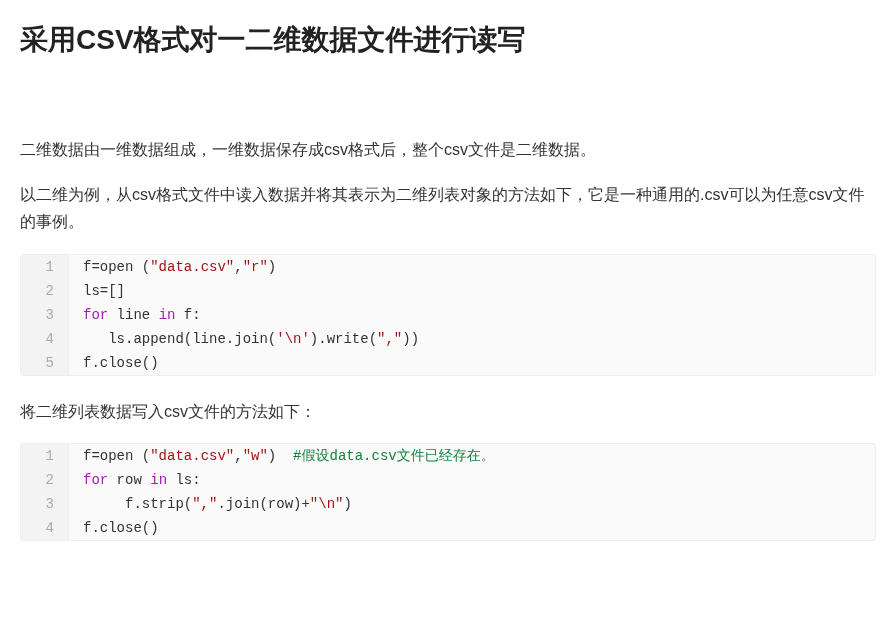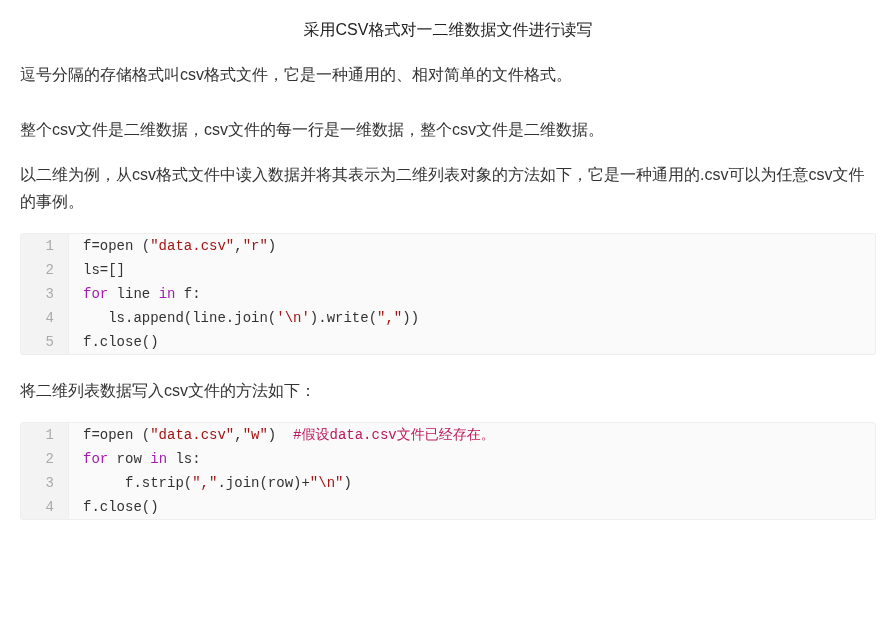--- a/index.html
+++ b/index.html
@@ -6,25 +6,24 @@
   body {
     margin: 0;
     padding: 16px 20px;
     font-family: -apple-system, BlinkMacSystemFont, "Segoe UI", "PingFang SC", "Hiragino Sans GB", "Microsoft YaHei", sans-serif;
     font-size: 16px;
     color: #333;
     line-height: 1.7;
     width: 896px;
   }
   h1 {
-    font-size: 16px;
-    font-weight: 400;
+    font-size: 28px;
+    font-weight: 700;
     margin: 0 0 18px 0;
     color: #222;
-    text-align: center;
   }
   p {
     margin: 0 0 18px 0;
     color: #333;
   }
   .code-block {
     background: #fafafa;
     border: 1px solid #eee;
     border-radius: 3px;
     font-family: "Consolas", "Menlo", "Courier New", monospace;
@@ -46,31 +45,31 @@
     user-select: none;
     border-right: 1px solid #eee;
   }
   .code-line {
     padding-left: 14px;
     white-space: pre;
     flex: 1;
   }
   .kw { color: #a21caf; }
   .str { color: #a31515; }
-  .cmt { color: #be185d; }
+  .cmt { color: #15803d; }
 </style>
 </head>
 <body>
 
 <h1>采用CSV格式对一二维数据文件进行读写</h1>
 
 <p>
-  <span>逗号分隔的存储格式叫csv格式文件，它是一种通用的、相对简单的文件格式。</span><br>
   <br>
-  <span>整个csv文件是二维数据，csv文件的每一行是一维数据，整个csv文件是二维数据。</span>
+  <br>
+  <span>二维数据由一维数据组成，一维数据保存成csv格式后，整个csv文件是二维数据。</span>
 </p>
 
 <p>以二维为例，从csv格式文件中读入数据并将其表示为二维列表对象的方法如下，它是一种通用的.csv可以为任意csv文件的事例。</p>
 
 <div class="code-block">
   <div class="code-row">
     <div class="lineno">1</div>
     <div class="code-line"><span>f=open (</span><span class="str">"data.csv"</span><span>,</span><span class="str">"r"</span><span>)</span></div>
   </div>
   <div class="code-row">

